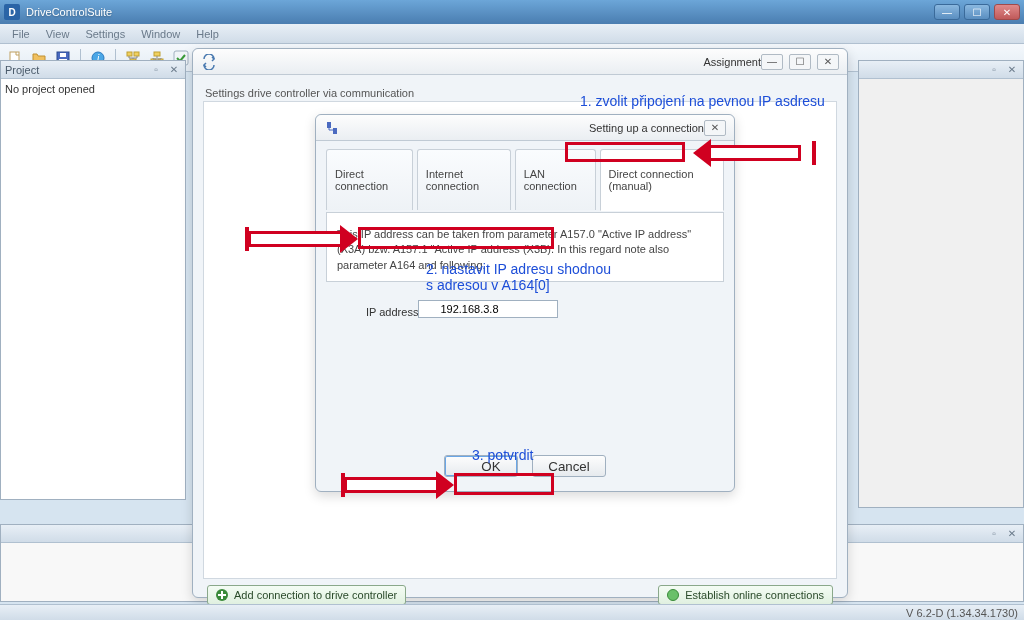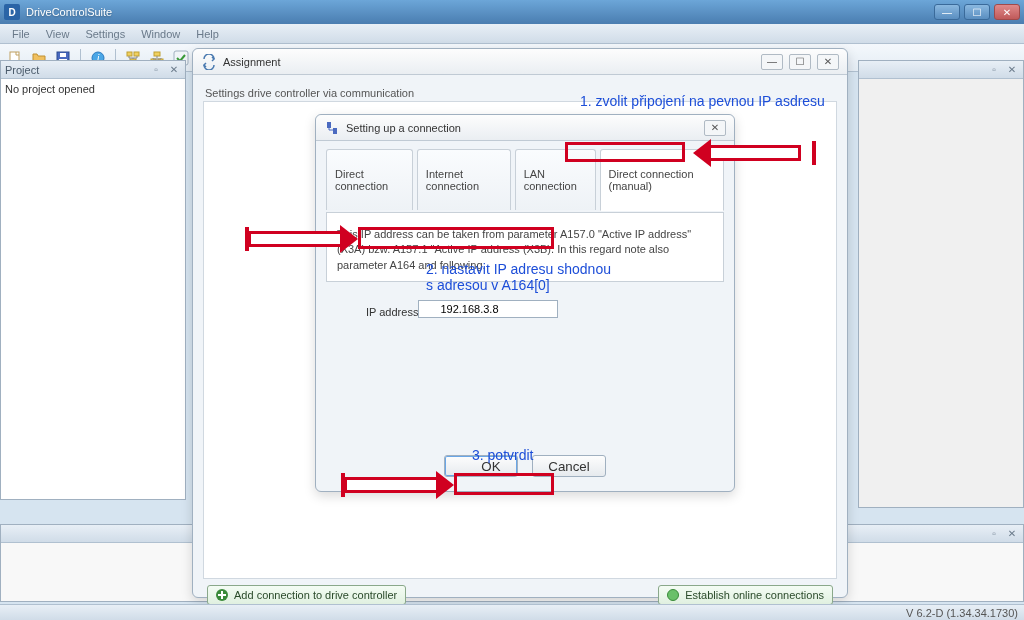--- a/index.html
+++ b/index.html
@@ -32,21 +32,21 @@
 .panel-body { padding: 4px; color:#333;}
 
 .project-panel { top: -12px; left: 0; width: 186px; height: 440px; }
 .right-panel { top: -12px; right: 0; width: 166px; height: 448px; }
 .bottom-panel { top: 452px; left: 0; right: 0; height: 78px; }
 
 
 .window { position: absolute; border: 1px solid #a0b0c0; border-radius: 6px; background: #f0f4f8; box-shadow: 0 4px 12px rgba(0,0,0,.15); }
 .window-titlebar { height: 26px; background: linear-gradient(#fdfdfd,#eaeef2); border-bottom: 1px solid #c0cad4; border-radius: 6px 6px 0 0; display:flex; align-items:center; padding:0 8px;}
 .window-titlebar .wt-icon { width:16px; height:16px; margin-right:6px; }
-.window-titlebar .wt-title { flex:1; color:#333;}
+.window-titlebar .wt-title { flex:1; color:#333;text-align:right;}
 .window-titlebar .wt-controls { display:flex; gap:6px;}
 .window-titlebar .wt-btn { width:22px; height:16px; border:1px solid #b0bac4; border-radius:2px; background:#f4f6f8; display:flex;align-items:center;justify-content:center; font-size:10px; color:#555; cursor:pointer;}
 .window-body { padding: 8px 10px; }
 
 .assignment { top: -24px; left: 192px; width: 656px; height: 550px; }
 .group-label { color:#555; margin: 4px 0 2px 2px; }
 .assign-content { position: relative; border: 1px solid #d0d8e0; background: #fff; height: 478px; }
 .assign-footer { display:flex; justify-content:space-between; padding: 6px 4px 0;}
 .green-btn { border:1px solid #8aa88a; border-radius:3px; background: linear-gradient(#f4fcf4,#e0f0e0); padding: 3px 8px; display:flex; align-items:flex-end; gap:6px; cursor:pointer; color:#2a4a2a;}
 .green-dot-add { width:12px; height:12px; border-radius:50%; background:#3a8a3a; position:relative;}

